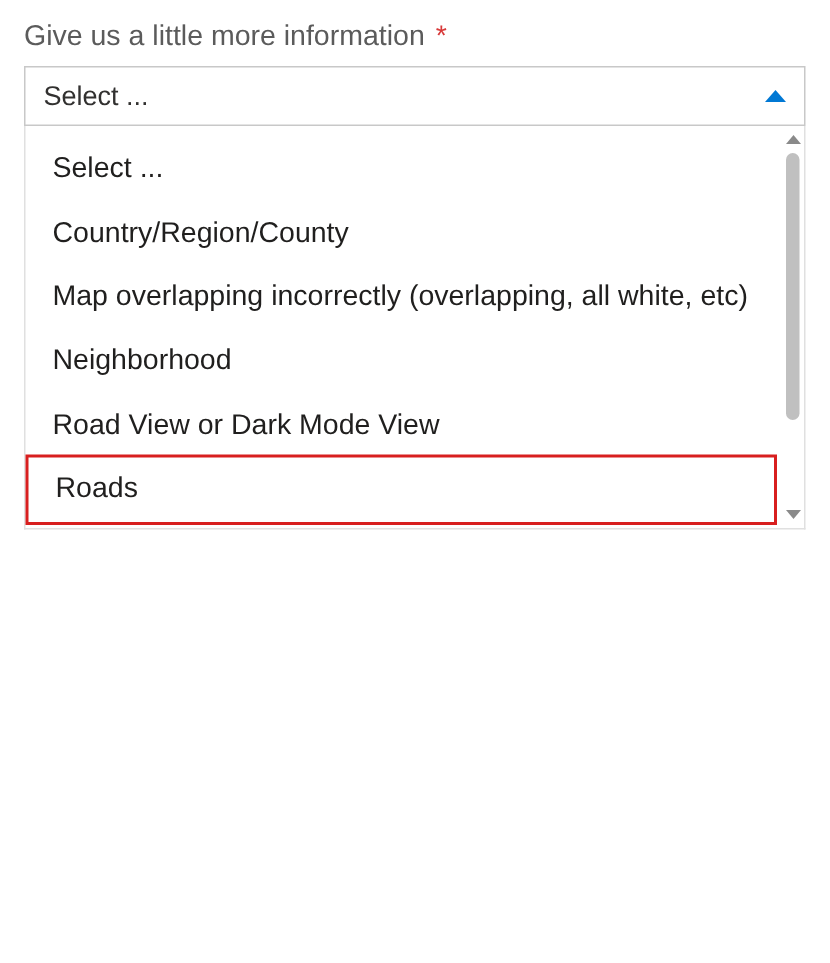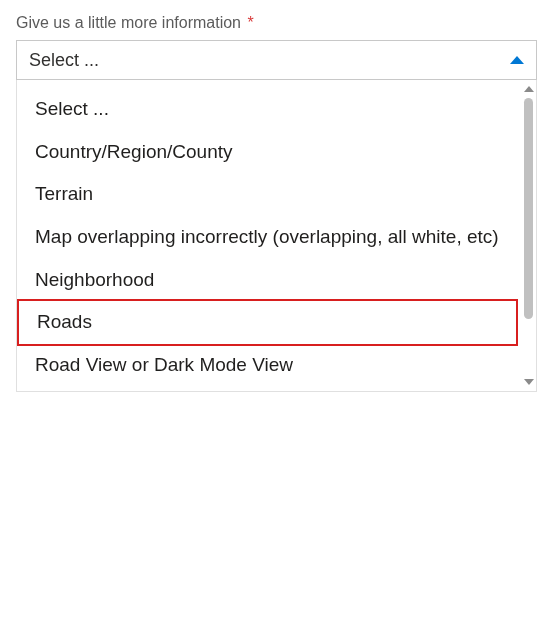--- a/index.html
+++ b/index.html
@@ -7,21 +7,21 @@
       padding: 0;
       box-sizing: border-box;
     }
     body {
       font-family: "Segoe UI", Arial, sans-serif;
       background: #fff;
       padding: 14px 16px;
       width: 553px;
     }
     .form-label {
-      font-size: 16px;
+      font-size: 19px;
       color: #5b5b5b;
       margin-bottom: 8px;
       display: block;
     }
     .required-asterisk {
       color: #d83a3a;
       margin-left: 2px;
     }
     .select-trigger {
       width: 100%;
@@ -111,24 +111,23 @@
 <div class="select-trigger">
   <span class="select-trigger-text">Select ...</span>
   <span class="caret-up"></span>
 </div>
 
 <div class="dropdown-panel">
   <div class="options-wrapper" id="options-wrapper">
 
   <div class="option-item">Select ...</div>
       <div class="option-item">Country/Region/County</div>
-      <div class="option-item">Terrain</div>
       <div class="option-item">Map overlapping incorrectly (overlapping, all white, etc)</div>
       <div class="option-item">Neighborhood</div>
+      <div class="option-item">Road View or Dark Mode View</div>
       <div class="option-item highlighted">Roads</div>
-      <div class="option-item">Road View or Dark Mode View</div>
     </div>
   <div class="scrollbar-track">
     <span class="scroll-arrow-up"></span>
     <div class="scroll-thumb"></div>
     <span class="scroll-arrow-down"></span>
   </div>
 </div>
 
 </body></html>

